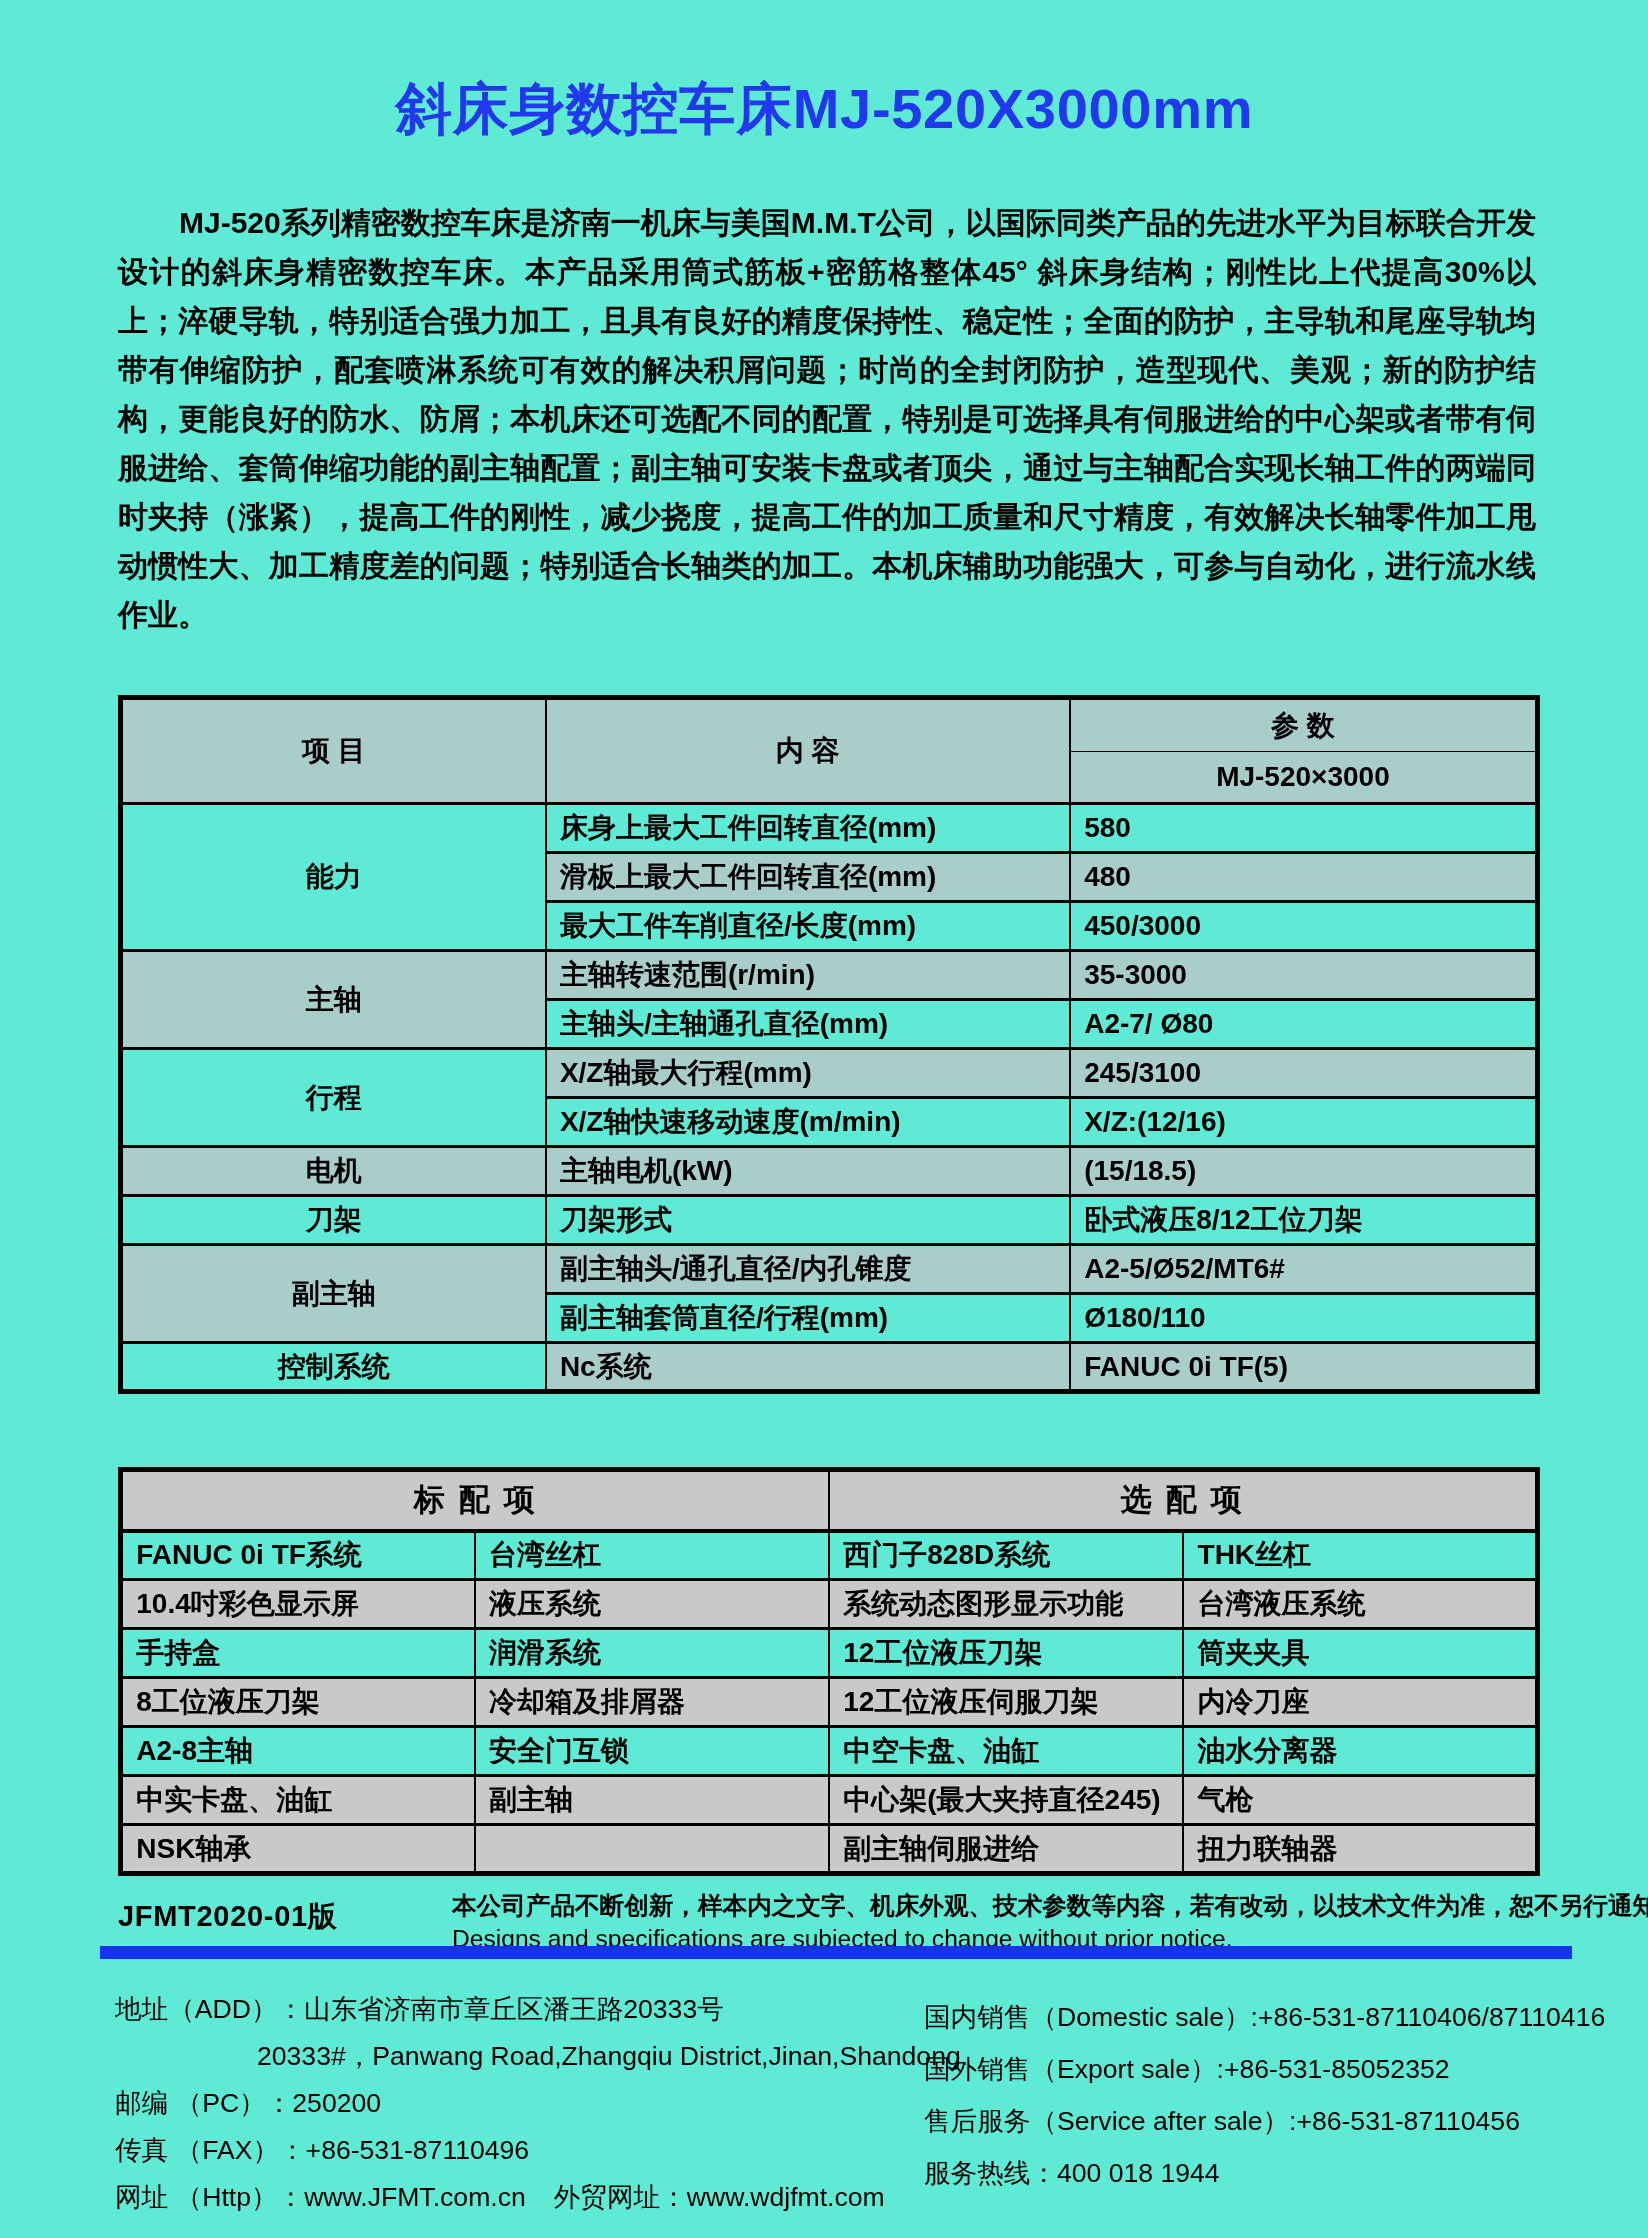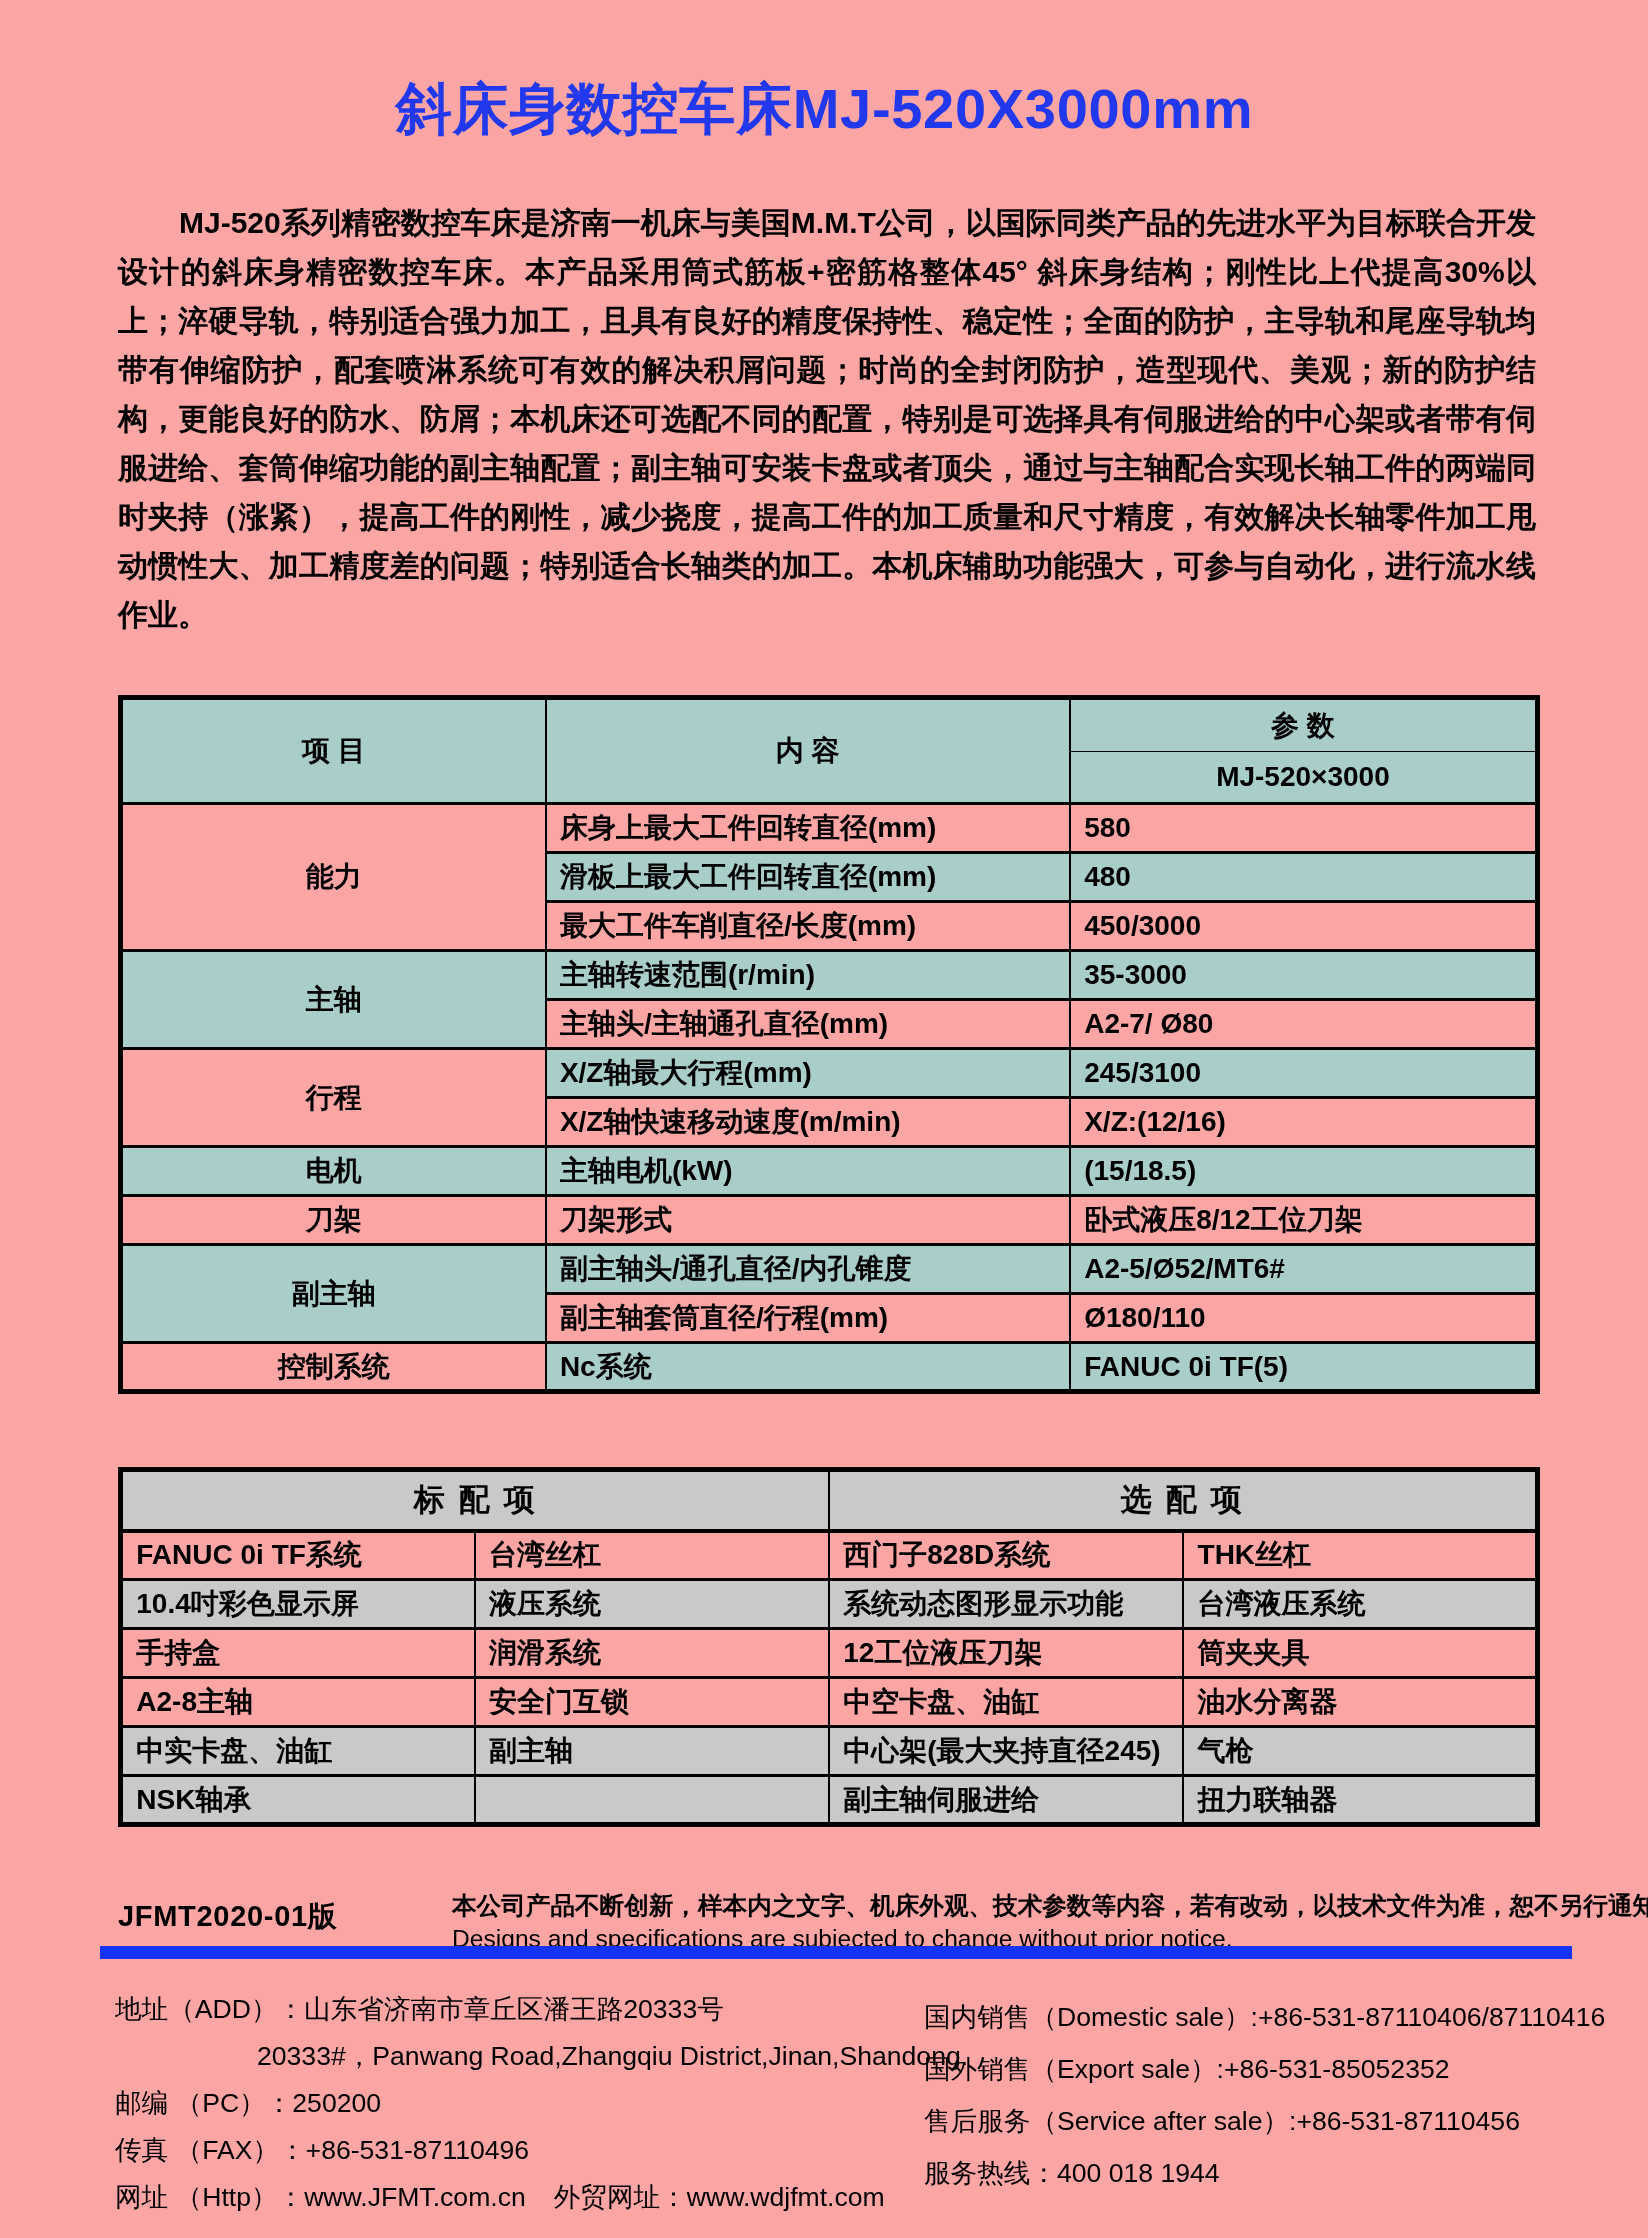--- a/index.html
+++ b/index.html
@@ -4,21 +4,21 @@
 <style>
   :root{
     --teal:#a9cdc9;
     --gray:#c9c9c9;
     --title-blue:#2238ec;
     --bar-blue:#1433f2;
   }
   *{box-sizing:border-box;}
   body{margin:0;background:#ffffff;}
   .page{
-    position:relative;width:1649px;height:2239px;background:#fca5a5;
+    position:relative;width:1649px;height:2239px;background:#5eead4;
     font-family:"Liberation Sans",sans-serif;color:#000;overflow:hidden;
   }
   .title{
     position:absolute;top:72px;left:0;width:100%;text-align:center;
     font-size:56px;font-weight:bold;color:var(--title-blue,#2238ec);
     letter-spacing:0.7px;
   }
   .intro{
     position:absolute;top:198px;left:118px;width:1418px;
     font-size:30px;line-height:49px;font-weight:bold;
@@ -192,20 +192,26 @@
       <td class="g">系统动态图形显示功能</td>
       <td class="g">台湾液压系统</td>
     </tr>
     <tr>
       <td>手持盒</td>
       <td>润滑系统</td>
       <td>12工位液压刀架</td>
       <td>筒夹夹具</td>
     </tr>
     <tr>
+      <td class="g">8工位液压刀架</td>
+      <td class="g">冷却箱及排屑器</td>
+      <td class="g">12工位液压伺服刀架</td>
+      <td class="g">内冷刀座</td>
+    </tr>
+    <tr>
       <td>A2-8主轴</td>
       <td>安全门互锁</td>
       <td>中空卡盘、油缸</td>
       <td>油水分离器</td>
     </tr>
     <tr>
       <td class="g">中实卡盘、油缸</td>
       <td class="g">副主轴</td>
       <td class="g">中心架(最大夹持直径245)</td>
       <td class="g">气枪</td>

